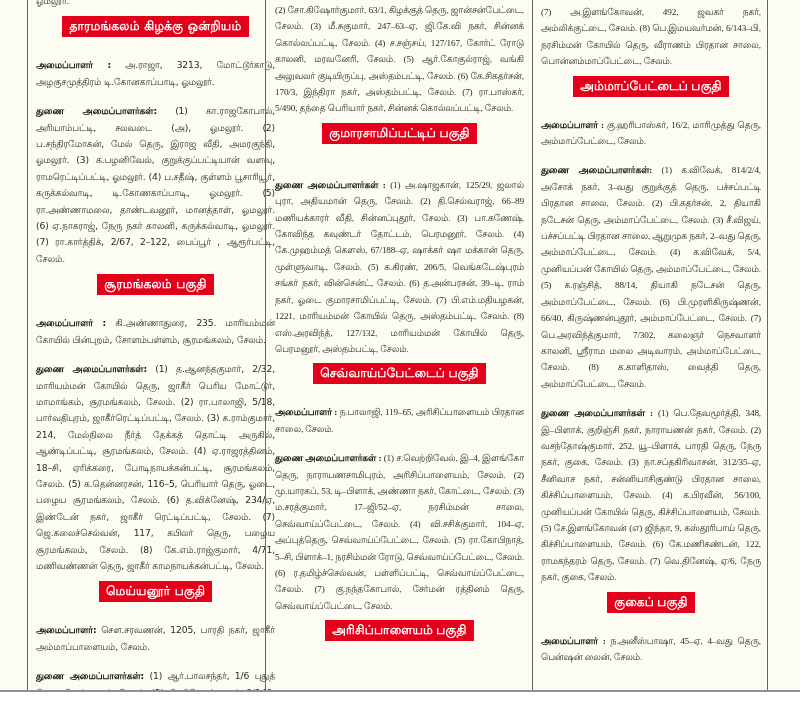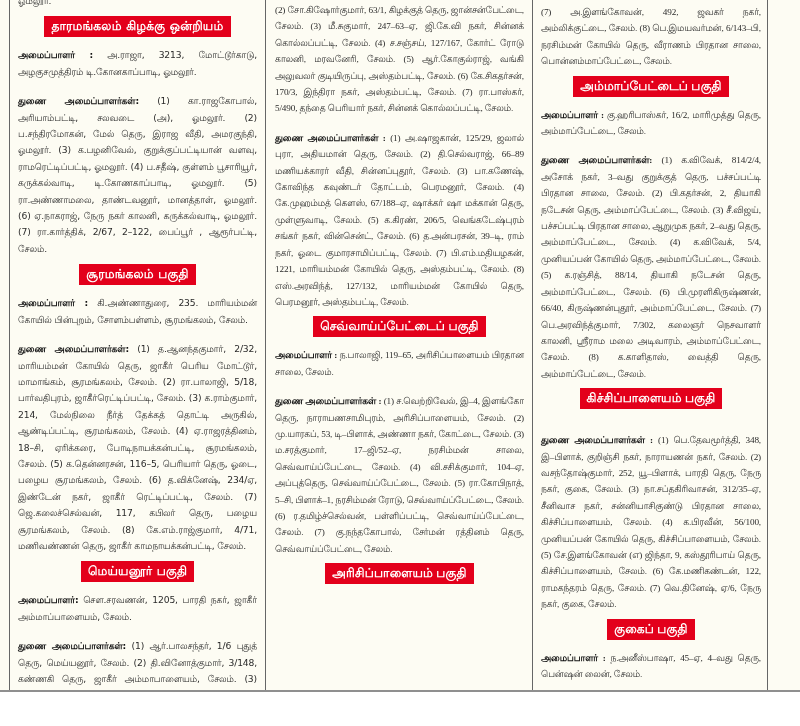--- a/index.html
+++ b/index.html
@@ -8,34 +8,34 @@
       font-family:"DejaVu Sans", "Liberation Sans", sans-serif;
       color:#2a2a2a;
     }
     .page {
       position:absolute; left:0; top:0; width:800px; height:690px;
       background:#fdfcf3; border-bottom:2px solid #8f8f8f; overflow:hidden;
     }
     .col {
       position:absolute; top:0; height:690px; overflow:hidden; box-sizing:border-box;
     }
-    .col1 { left:9px; width:256px; border-left:1px solid #666; padding:0 8px 0 20px; }
+    .col1 { left:27px; width:256px; border-left:1px solid #666; padding:0 8px 0 20px; }
     .col2 { left:265px; width:267px; border-left:1px solid #666; padding:0 8px 0 9px; }
     .col3 { left:532px; width:236px; border-left:1px solid #666; border-right:1.5px solid #666; padding:0 6px 0 8px;font-family:Liberation Serif, serif; }
     .col-inner { position:absolute; left:8px; right:6px; }
     .col1 .col-inner { left:8px; right:8px; }
     .col2 .col-inner { left:9px; right:8px;font-family:Liberation Serif, serif; }
     .col3 .col-inner { left:8px; right:6px; }
     p {
       margin:0; font-size:9.2px; line-height:16.4px; text-align:justify;
       text-align-last:left; letter-spacing:-0.15px;
     }
     .gap { height:13px; }
     .lbl { font-weight:bold; color:#111; }
-    .head-wrap { text-align:center; margin:6px 0 10px 0; }
+    .head-wrap { text-align:center; margin:6px 0 20px 0; }
     .head {
       display:inline-block; background:#e3001b; color:#ffffff;
       font-weight:bold; font-size:12.2px; line-height:18px; padding:1px 7px 2px 7px;
       letter-spacing:0.2px;
     }
   </style>
 </head>
 <body>
 
 <div class="page">
@@ -64,20 +64,23 @@
       <p><span class="lbl">அமைப்பாளர்:</span><span> சௌ.சரவணன், 1205, பாரதி நகர், ஜாகீர் அம்மாப்பாளையம், சேலம்.</span></p>
       <div class="gap"></div>
       <p><span class="lbl">துணை அமைப்பாளர்கள்:</span><span> (1) ஆர்.பாலசந்தர், 1/6 புதுத் தெரு, மெய்யனூர், சேலம். (2) தி.வினோத்குமார், 3/148, கண்ணகி தெரு, ஜாகீர் அம்மாபாளையம், சேலம். (3) த.ஜம்புலிங்கம், 305/5, பிள்ளையார் நகர், மூலப்பிள்ளையார் கோயில், சேலம். (4) நே.பழனிசாமி, 318/1 காரப்பட்டை, திருவாக்கவுண்டனூர், சேலம். (5) ஜெ.சத்யா, கல்யாணசுந்தரம்</span></p>
     </div>
   </div>
 
   <div class="col col2">
     <div class="col-inner" style="top:2px;">
       <p>(2) சோ.கிஷோர்குமார், 63/1, கிழக்குத் தெரு, ஜான்சன்பேட்டை, சேலம். (3) மீ.சுகுமார், 247–63–ஏ, ஜி.கே.வி நகர், சின்னக் கொல்லப்பட்டி, சேலம். (4) ச.சஞ்சய், 127/167, கோர்ட் ரோடு காலனி, மரவனேரி, சேலம். (5) ஆர்.கோகுல்ராஜ், வங்கி அலுவலர் குடியிருப்பு, அஸ்தம்பட்டி, சேலம். (6) கே.சிகதர்சன், 170/3, இந்திரா நகர், அஸ்தம்பட்டி, சேலம். (7) ரா.பாஸ்கர், 5/490, தந்தை பெரியார் நகர், சின்னக் கொல்லப்பட்டி, சேலம்.</p>
 
+      <div class="head-wrap">
+        <span class="head">குமாரசாமிப்பட்டிப் பகுதி</span>
+      </div>
       <div class="gap"></div>
       <p><span class="lbl">துணை அமைப்பாளர்கள் :</span><span> (1) அ.ஷாஜகான், 125/29, ஜலால் புரா, அதியமான் தெரு, சேலம். (2) தி.செல்வராஜ், 66–89 மணியக்காரர் வீதி, சின்னப்புதூர், சேலம். (3) பா.கணேஷ், கோவிந்த கவுண்டர் தோட்டம், பெரமனூர், சேலம். (4) கே.முஹம்மத் கௌஸ், 67/188–ஏ, ஷாக்கர் ஷா மக்கான் தெரு, முள்ளுவாடி, சேலம். (5) க.கிரண், 206/5, வெங்கடேஷ்புரம் சங்கர் நகர், வின்சென்ட், சேலம். (6) த.அன்பரசன், 39–டி, ராம் நகர், ஓடை குமாரசாமிப்பட்டி, சேலம். (7) பி.எம்.மதியழகன், 1221, மாரியம்மன் கோயில் தெரு, அஸ்தம்பட்டி, சேலம். (8) எஸ்.அரவிந்த், 127/132, மாரியம்மன் கோயில் தெரு, பெரமனூர், அஸ்தம்பட்டி, சேலம்.</span></p>
 
       <div class="head-wrap">
         <span class="head">செவ்வாய்ப்பேட்டைப் பகுதி</span>
       </div>
       <p><span class="lbl">அமைப்பாளர் :</span><span> ந.பாலாஜி, 119–65, அரிசிப்பாளையம் பிரதான சாலை, சேலம்.</span></p>
       <div class="gap"></div>
       <p><span class="lbl">துணை அமைப்பாளர்கள் :</span><span> (1) ச.வெற்றிவேல், இ–4, இளங்கோ தெரு, நாராயணசாமிபுரம், அரிசிப்பாளையம், சேலம். (2) மு.யாரகப், 53, டி–பிளாக், அண்ணா நகர், கோட்டை, சேலம். (3) ம.சரத்குமார், 17–ஜி/52–ஏ, நரசிம்மன் சாலை, செவ்வாய்ப்பேட்டை, சேலம். (4) வி.சசிக்குமார், 104–ஏ, அப்புத்தெரு, செவ்வாய்ப்பேட்டை, சேலம். (5) ரா.கோபிநாத், 5–சி, பிளாக்–1, நரசிம்மன் ரோடு, செவ்வாய்ப்பேட்டை, சேலம். (6) ர.தமிழ்ச்செல்வன், பள்ளிப்பட்டி, செவ்வாய்ப்பேட்டை, சேலம். (7) கு.நந்தகோபால், சேர்மன் ரத்தினம் தெரு, செவ்வாய்ப்பேட்டை, சேலம்.</span></p>
 
@@ -92,23 +95,20 @@
     <div class="col-inner" style="top:4px;">
       <p>(7) அ.இளங்கோவன், 492, ஜவகர் நகர், அம்லிக்குட்டை, சேலம். (8) பெ.இமயவர்மன், 6/143–பி, நரசிம்மன் கோயில் தெரு, வீராணம் பிரதான சாலை, பொன்னம்மாப்பேட்டை, சேலம்.</p>
 
       <div class="head-wrap">
         <span class="head">அம்மாப்பேட்டைப் பகுதி</span>
       </div>
       <p><span class="lbl">அமைப்பாளர் :</span><span> கு.ஹரிபாஸ்கர், 16/2, மாரிமுத்து தெரு, அம்மாப்பேட்டை, சேலம்.</span></p>
       <div class="gap"></div>
       <p><span class="lbl">துணை அமைப்பாளர்கள்:</span><span> (1) க.விவேக், 814/2/4, அசோக் நகர், 3–வது குறுக்குத் தெரு, பச்சப்பட்டி பிரதான சாலை, சேலம். (2) பி.கதர்சன், 2, தியாகி நடேசன் தெரு, அம்மாப்பேட்டை, சேலம். (3) சீ.விஜய், பச்சப்பட்டி பிரதான சாலை, ஆறுமுக நகர், 2–வது தெரு, அம்மாப்பேட்டை, சேலம். (4) க.விவேக், 5/4, முனியப்பன் கோயில் தெரு, அம்மாப்பேட்டை, சேலம். (5) க.ரஞ்சித், 88/14, தியாகி நடேசன் தெரு, அம்மாப்பேட்டை, சேலம். (6) பி.முரளிகிருஷ்ணன், 66/40, கிருஷ்ணன்புதூர், அம்மாப்பேட்டை, சேலம். (7) பெ.அரவிந்த்குமார், 7/302, கலைஞர் நெசவாளர் காலனி, ஸ்ரீராம மலை அடிவாரம், அம்மாப்பேட்டை, சேலம். (8) க.காளிதாஸ், வைத்தி தெரு, அம்மாப்பேட்டை, சேலம்.</span></p>
 
-      <div class="head-wrap">
-        <span class="head">கிச்சிப்பாளையம் பகுதி</span>
-      </div>
       <div class="gap"></div>
       <p><span class="lbl">துணை அமைப்பாளர்கள் :</span><span> (1) பெ.தேவமூர்த்தி, 348, இ–பிளாக், குறிஞ்சி நகர், நாராயணன் நகர், சேலம். (2) வசந்தோஷ்குமார், 252, யூ–பிளாக், பாரதி தெரு, நேரு நகர், குகை, சேலம். (3) நா.சப்தகிரிவாசன், 312/35–ஏ, சீனிவாச நகர், சன்னியாசிகுண்டு பிரதான சாலை, கிச்சிப்பாளையம், சேலம். (4) க.பிரவீன், 56/100, முனியப்பன் கோயில் தெரு, கிச்சிப்பாளையம், சேலம். (5) சே.இளங்கோவன் (எ) ஜிந்தா, 9, கஸ்தூரிபாய் தெரு, கிச்சிப்பாளையம், சேலம். (6) கே.மணிகண்டன், 122, ராமகந்தரம் தெரு, சேலம். (7) வெ.தினேஷ், ஏ/6, நேரு நகர், குகை, சேலம்.</span></p>
 
       <div class="head-wrap">
         <span class="head">குகைப் பகுதி</span>
       </div>
       <p><span class="lbl">அமைப்பாளர் :</span><span> ந.அனீஸ்பாஷா, 45–ஏ, 4–வது தெரு, பென்ஷன் லைன், சேலம்.</span></p>
 
     </div>
   </div>

